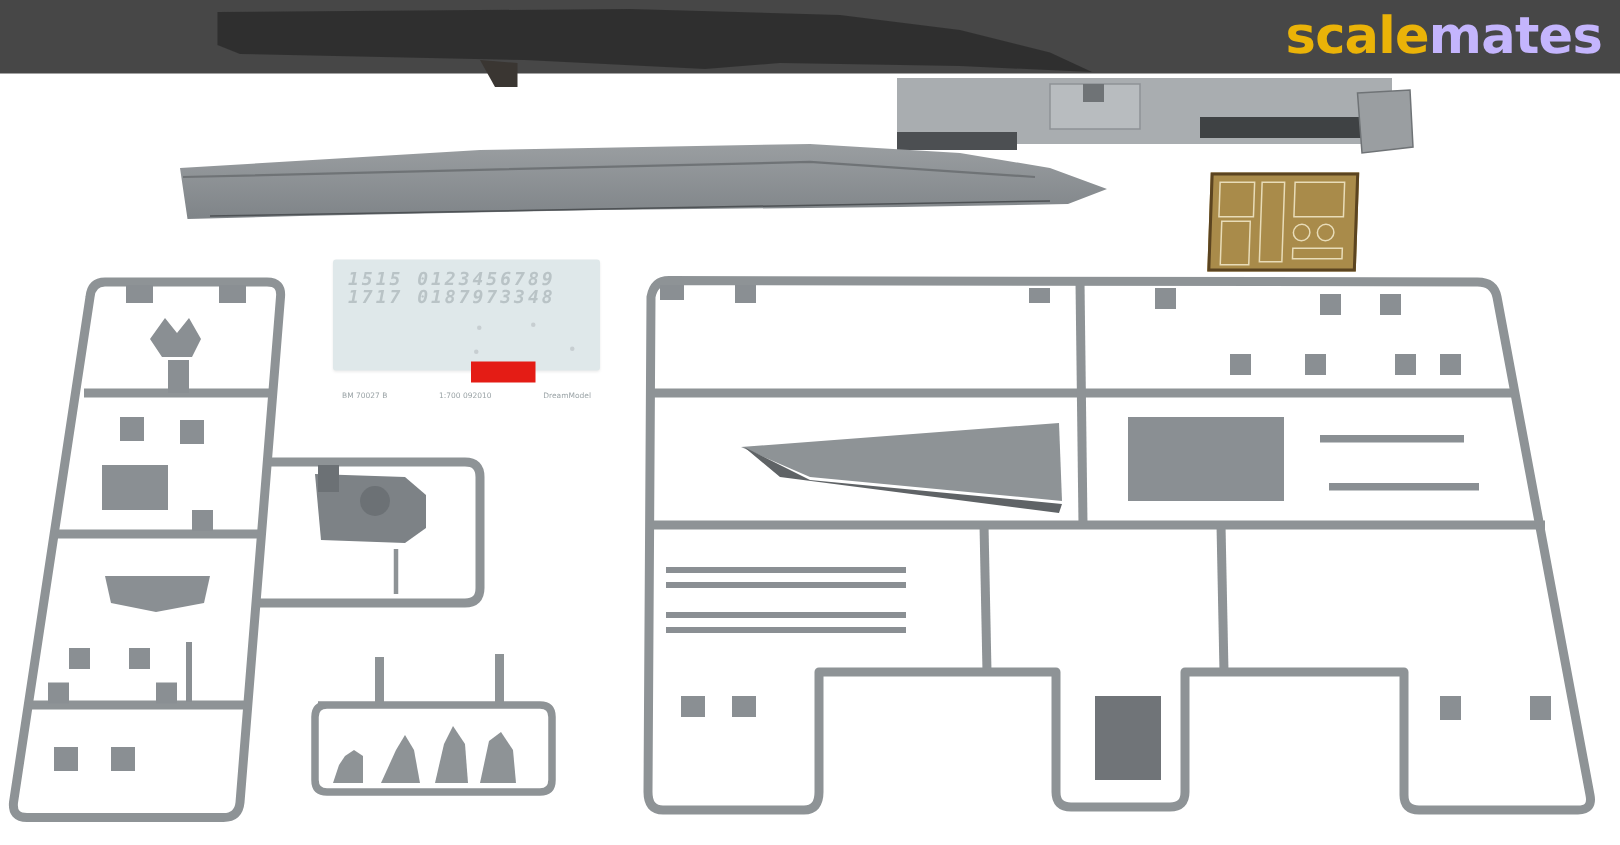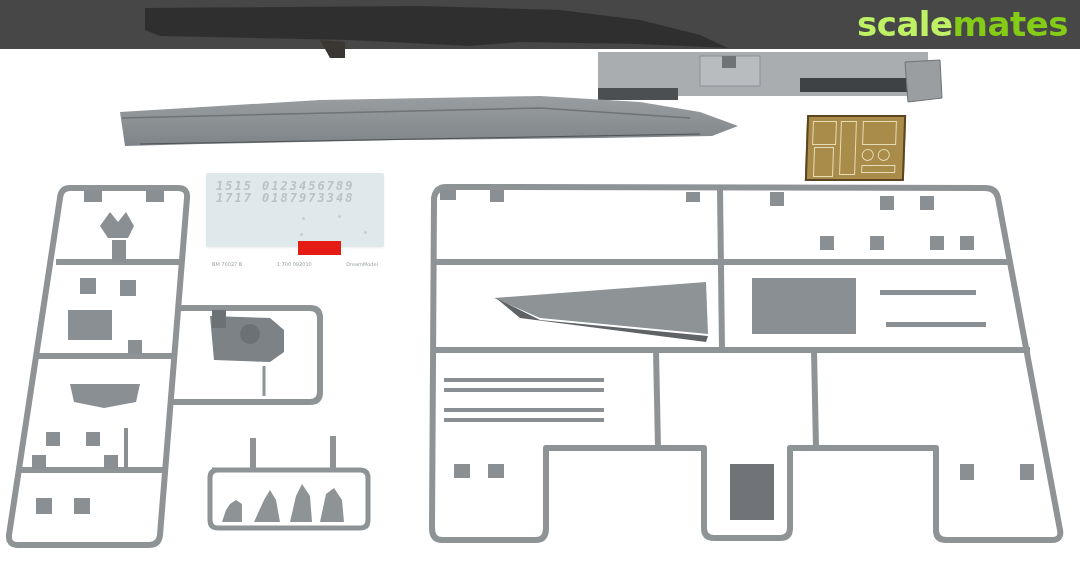--- a/index.html
+++ b/index.html
@@ -10,25 +10,25 @@
   }
   .header {
     position: absolute; left: 0; top: 0; width: 1080px; height: 49px;
     background: #474747;
   }
   .logo {
     position: absolute; right: 12px; top: 2px; height: 45px;
     font-family: "DejaVu Sans", sans-serif; font-weight: bold;
     font-size: 34px; letter-spacing: -0.5px; line-height: 45px;
   }
-  .logo .a { color: #bef264; }
-  .logo .b { color: #84cc16; text-align: right; }
+  .logo .a { color: #eab308; }
+  .logo .b { color: #c4b5fd; text-align: right; }
   .scene { position: absolute; left: 0; top: 0; width: 1080px; height: 563px; }
   .decal {
-    position: absolute; left: 206px; top: 173px; width: 178px; height: 74px;
+    position: absolute; left: 222px; top: 173px; width: 178px; height: 74px;
     background: #dfe8ea; border-radius: 2px;
     box-shadow: 0 1px 2px rgba(0,0,0,0.08);
   }
   .decal .row {
     position: absolute; left: 10px; font-family: "DejaVu Sans Mono", monospace;
     font-size: 12px; color: #b9c3c6; letter-spacing: 2px; font-style: italic;
     font-weight: bold;
   }
   .decal .r1 { top: 6px; }
   .decal .r2 { top: 18px; }

